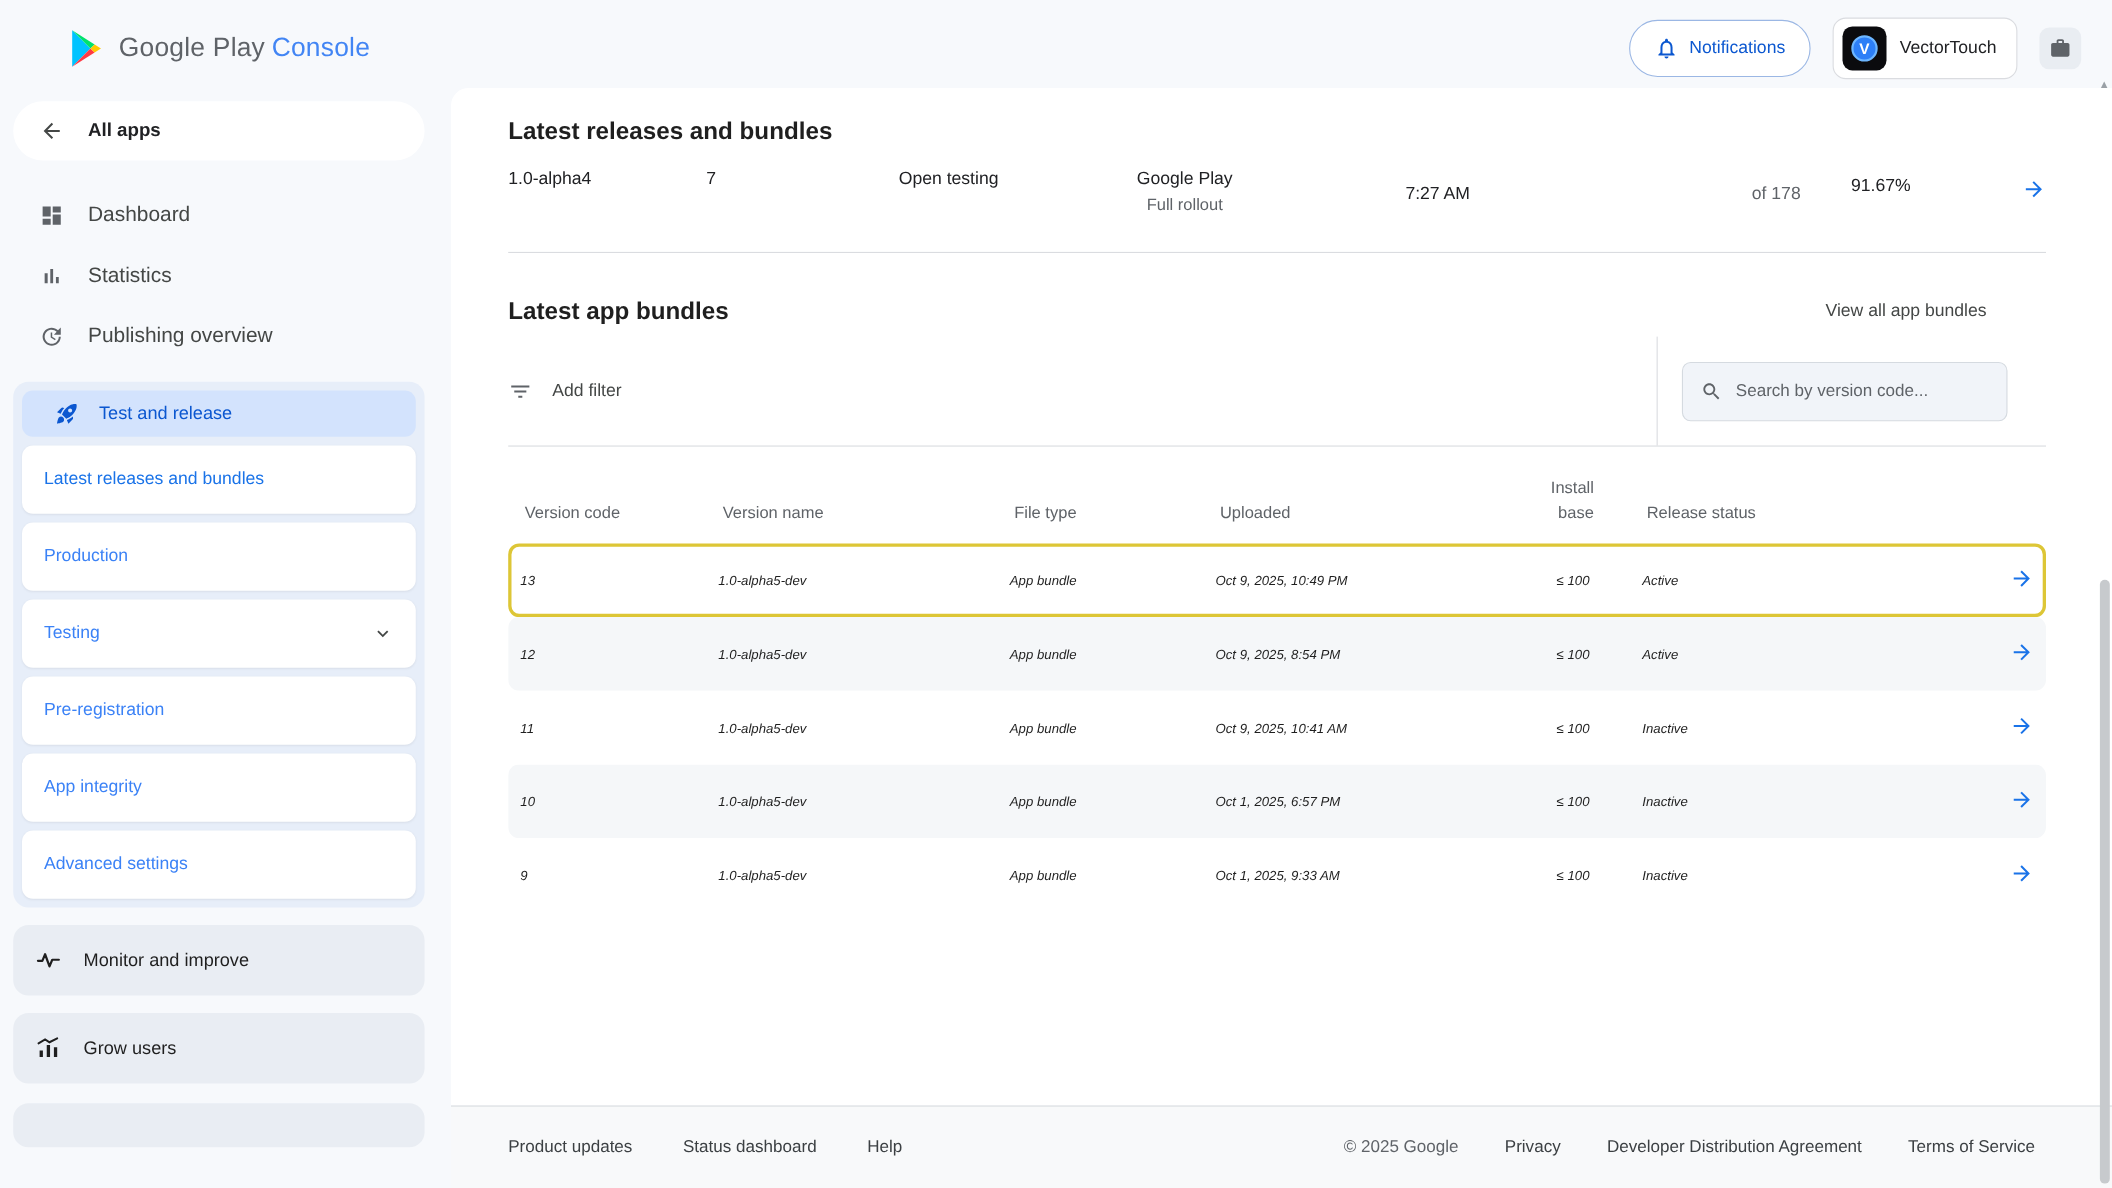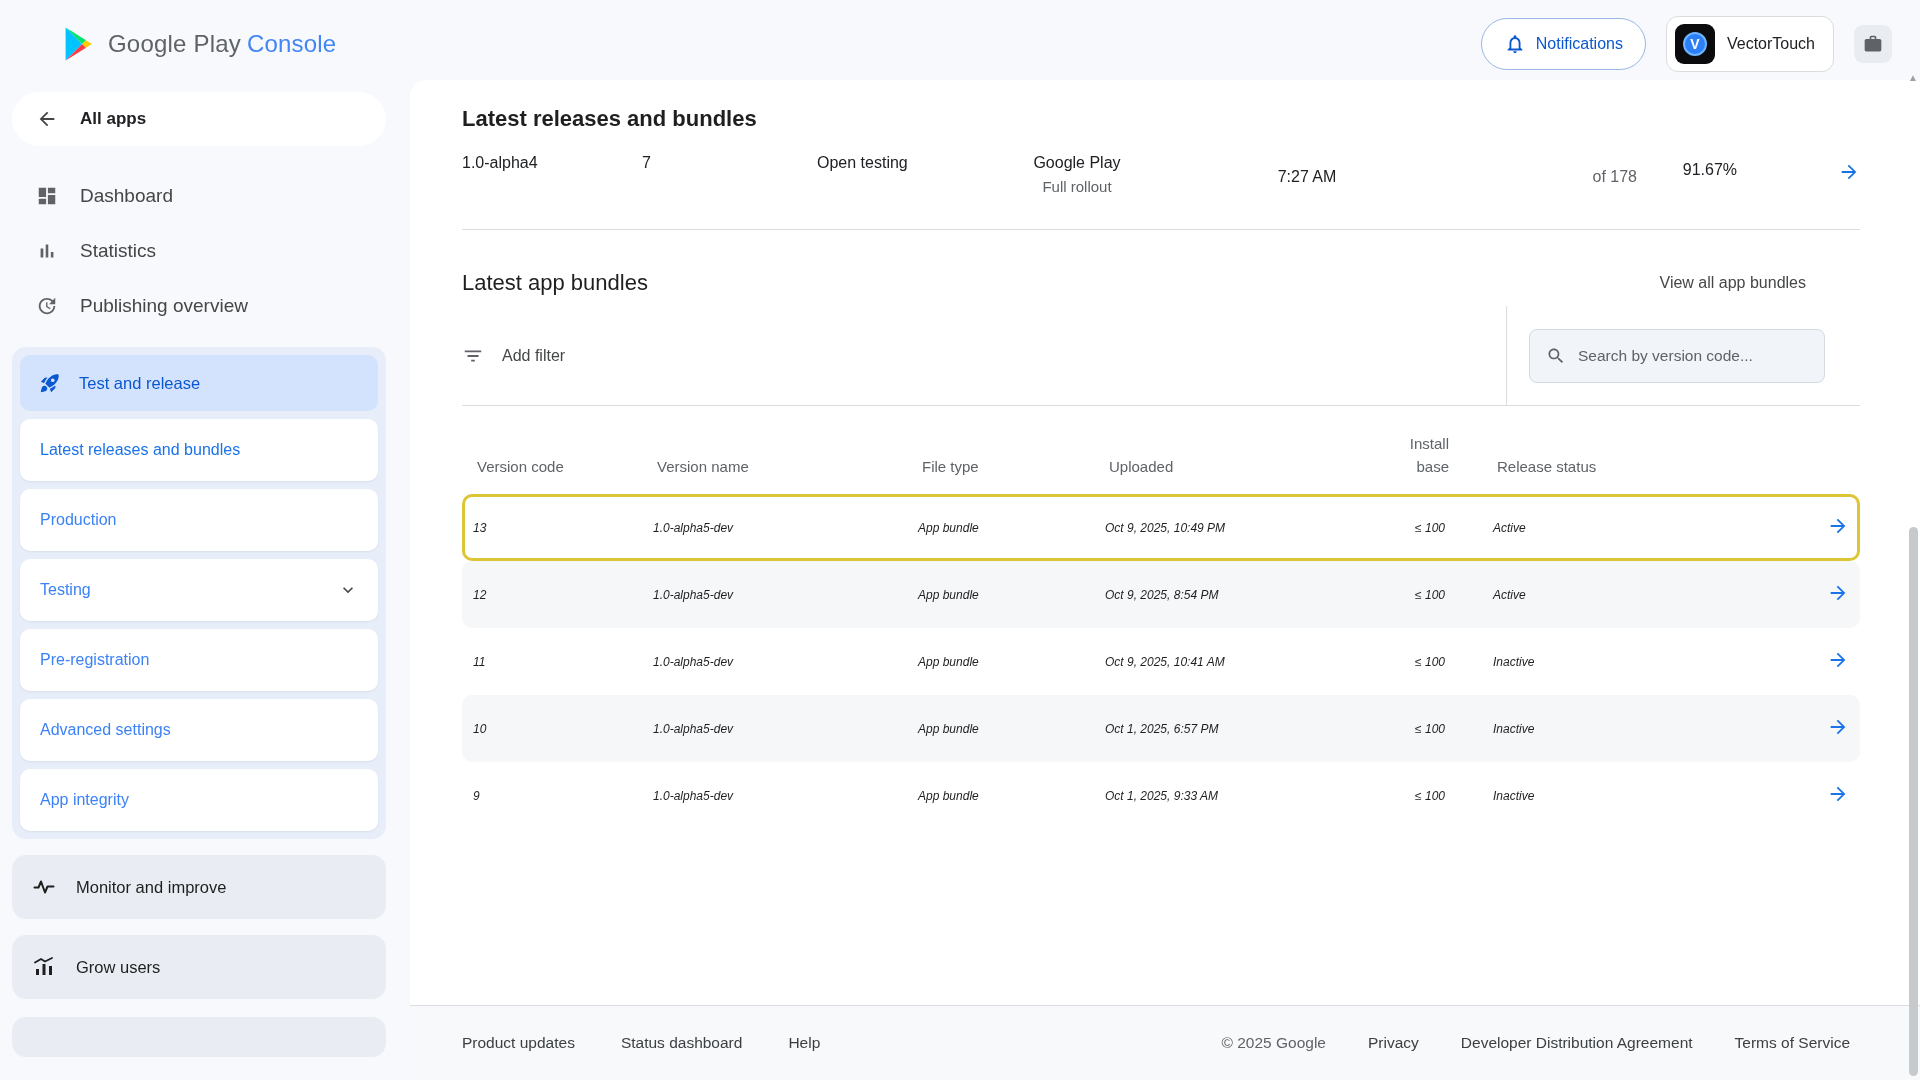--- a/index.html
+++ b/index.html
@@ -58,22 +58,22 @@
   }
   .all-apps span { font-size: 17px; font-weight: bold; color: #202124; }
   .nav-item {
     display: flex; align-items: center; gap: 22px; height: 55px;
     padding: 0 24px; border-radius: 28px; font-size: 19px; font-weight: 500; color: #444746;
   }
   .group {
     background: #e7eef9; border-radius: 14px; padding: 8px; margin-top: 14px;
   }
   .group-header {
-    display: flex; align-items: center; gap: 18px; height: 56px;
-    background: #d3e3fd; border-radius: 10px; padding: 0 19px;
+    display: flex; align-items: center; gap: 18px; height: 42px;
+    background: #d3e3fd; border-radius: 10px; padding: 0 30px;
     color: #0b57d0; font-size: 16.5px; font-weight: 500;
   }
   .sub-item {
     display: flex; align-items: center; height: 62px; margin-top: 8px;
     background: #fff; border-radius: 10px; padding: 0 20px;
     font-size: 16px; color: #3b82f6; box-shadow: 0 1px 2px rgba(60,64,67,.08);
   }
   .sub-item.selected { color: #1a73e8; font-weight: 500; }
   .sub-item .chev { margin-left: auto; display: flex; }
   .side-card {
@@ -100,21 +100,21 @@
   .partial-row .right { text-align: right; }
   .partial-row .sub { font-size: 15px; color: #5f6368; margin-top: 6px; }
   .partial-row .lower { margin-top: 14px; }
   .partial-row .slight { margin-top: 7px; }
   .partial-row .gray { color: #5f6368; }
   .arrowcell { text-align: right; }
 
   .section-head {
     margin-top: 40px; display: flex; align-items: center; padding-right: 54px;
   }
-  .section-title { font-size: 22px; font-weight: normal; color: #1f1f1f; }
+  .section-title { font-size: 22px; font-weight: bold; color: #1f1f1f; }
   .view-all { margin-left: auto; font-size: 16px; font-weight: 500; color: #444746; }
 
   .filter-row {
     margin-top: 10px; height: 100px; border-bottom: 1px solid #dadce0;
     display: flex; align-items: center; padding-right: 35px;
   }
   .add-filter { display: flex; align-items: center; gap: 18px; font-size: 16px; color: #444746; flex: 1; }
   .v-divider { width: 1px; align-self: stretch; background: #dadce0; }
   .search-box {
     margin-left: 22px; width: 296px; height: 54px; border-radius: 8px;
@@ -265,24 +265,24 @@
       <span class="chev icon" data-interactable="false">
         <svg width="20" height="20" viewBox="0 0 24 24">
             <path fill="#444746" d="M7.41 8.59 12 13.17l4.59-4.58L18 10l-6 6-6-6 1.41-1.41z"></path>
           </svg>
       </span>
     </div>
     <div class="sub-item" data-interactable="true">
       <span data-interactable="false">Pre-registration</span>
     </div>
     <div class="sub-item" data-interactable="true">
+      <span data-interactable="false">App integrity</span>
+    </div>
+    <div class="sub-item" data-interactable="true">
       <span data-interactable="false">Advanced settings</span>
-    </div>
-    <div class="sub-item" data-interactable="true">
-      <span data-interactable="false">App integrity</span>
     </div>
   </div>
 
   <div class="side-card" data-interactable="true">
     <span class="icon" data-interactable="false">
       <svg width="24" height="24" viewBox="0 0 24 24">
           <path d="M2.5 12.5h4l2.5-6 4 11 2.5-6h6" stroke="#1f1f1f" stroke-width="2" fill="none" stroke-linecap="round" stroke-linejoin="round"></path>
         </svg>
     </span>
     <span data-interactable="false">Monitor and improve</span>

